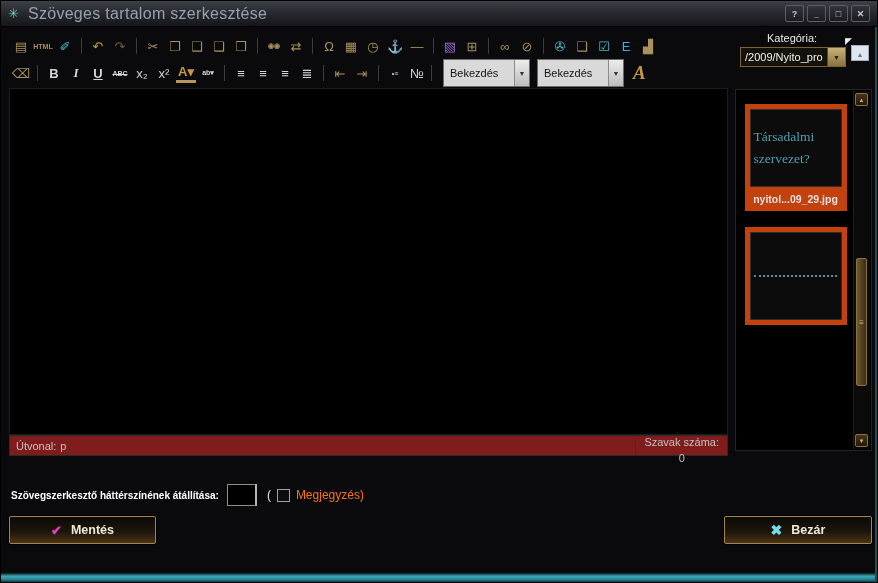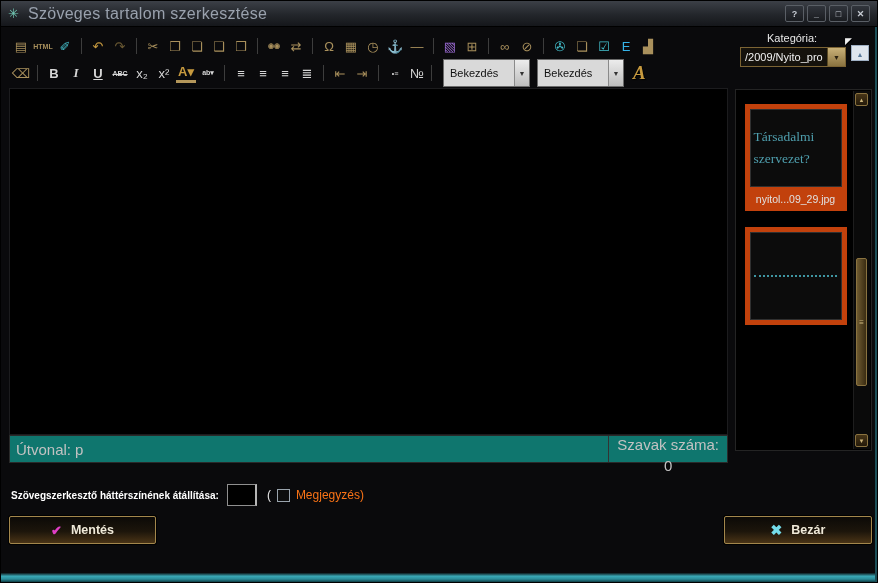--- a/index.html
+++ b/index.html
@@ -38,31 +38,31 @@
   .cat-label{color:#e8e8e8;font-size:11px;margin-bottom:3px;margin-left:27px;}
   .cat-field{display:flex;height:20px;border:1px solid #7c6434;background:#15120c;width:106px;box-sizing:border-box;}
   .cat-value{flex:1;color:#f0f0f0;font-size:11px;padding:0 4px;line-height:18px;white-space:nowrap;overflow:hidden;}
   .cat-arrow{width:17px;background:linear-gradient(#c9b178,#8a7340);color:#2a2110;font-size:7px;display:flex;align-items:center;justify-content:center;border-left:1px solid #5a4a24;}
   .cat-img{position:absolute;right:3px;top:9px;width:22px;height:20px;}
   .cat-img .img-box{position:absolute;right:0;top:4px;width:16px;height:14px;background:#dfe6ee;border:1px solid #9fb0c4;display:flex;align-items:flex-end;justify-content:center;font-size:7px;color:#5a7a9a;line-height:10px;}
   .cat-img .cursor-arrow{position:absolute;left:-2px;top:-5px;color:#f0f0f0;font-size:9px;text-shadow:1px 1px 0 #000;}
 
   
   .editor{position:absolute;left:8px;top:87px;width:719px;height:347px;background:#000;border:1px solid #1c1c1e;box-sizing:border-box;}
-  .statusbar{position:absolute;left:8px;top:434px;width:719px;height:28px;background:#0f766e;border:1px solid #2a2a2a;display:flex;align-items:center;box-sizing:border-box;font-size:15px;color:#c2c2c2;}
+  .statusbar{position:absolute;left:8px;top:434px;width:719px;height:21px;background:#7f1d1d;border:1px solid #2a2a2a;display:flex;align-items:center;box-sizing:border-box;font-size:11px;color:#c2c2c2;}
   .status-path{padding:0 6px;flex:1;display:flex;gap:4px;}
   .status-words{padding:0 8px;border-left:1px solid #333;height:100%;display:flex;align-items:center;gap:4px;flex-direction:column;}
 
   
   .thumb-panel{position:absolute;left:734px;top:88px;width:137px;height:362px;background:#000;border:1px solid #242424;box-sizing:border-box;}
   .thumb-list{position:absolute;left:2px;top:0;right:18px;bottom:1px;overflow:hidden;}
   .thumb{width:102px;margin:14px auto 16px;background:#c2410c;padding:5px;box-sizing:border-box;}
   .thumb-img{background:#0c0c0c;border:1px solid #303030;height:76px;display:flex;align-items:center;overflow:hidden;}
   .thumb-title{font-family:"Liberation Serif",serif;color:#4f9fae;font-size:13.5px;line-height:1.65;padding:0 3px;}
-  .thumb-caption{color:#e0e0e0;font-size:10.5px;text-align:center;padding:6px 0 1px;white-space:nowrap;}
+  .thumb-caption{color:#e0e0e0;font-size:10.5px;text-align:center;padding:6px 0 1px;white-space:nowrap;font-weight:bold;}
   .thumb-line{display:none;}
   .thumb.dotted .thumb-img{height:86px;align-items:center;justify-content:center;}
   .thumb.dotted .thumb-line{display:block;width:92%;border-top:2px dotted #3f96a2;}
 
   .vscroll{position:absolute;right:1px;top:1px;bottom:1px;width:16px;background:#0a0a0a;border-left:1px solid #1e1e1e;}
   .scroll-btn{position:absolute;left:1px;width:13px;height:13px;background:linear-gradient(#473517,#241a0a);border:1px solid #8a7340;color:#cdb67c;font-size:6px;display:flex;align-items:center;justify-content:center;border-radius:2px;box-sizing:border-box;}
   .scroll-up{top:2px;}
   .scroll-down{bottom:2px;}
   .scroll-track{position:absolute;left:0;top:17px;bottom:17px;right:0;}
   .scroll-thumb{position:absolute;left:2px;top:150px;width:11px;height:128px;background:linear-gradient(90deg,#6e5a30,#3a2c12);border:1px solid #8a7340;border-radius:2px;display:flex;align-items:center;justify-content:center;color:#cdb67c;font-size:8px;box-sizing:border-box;}

